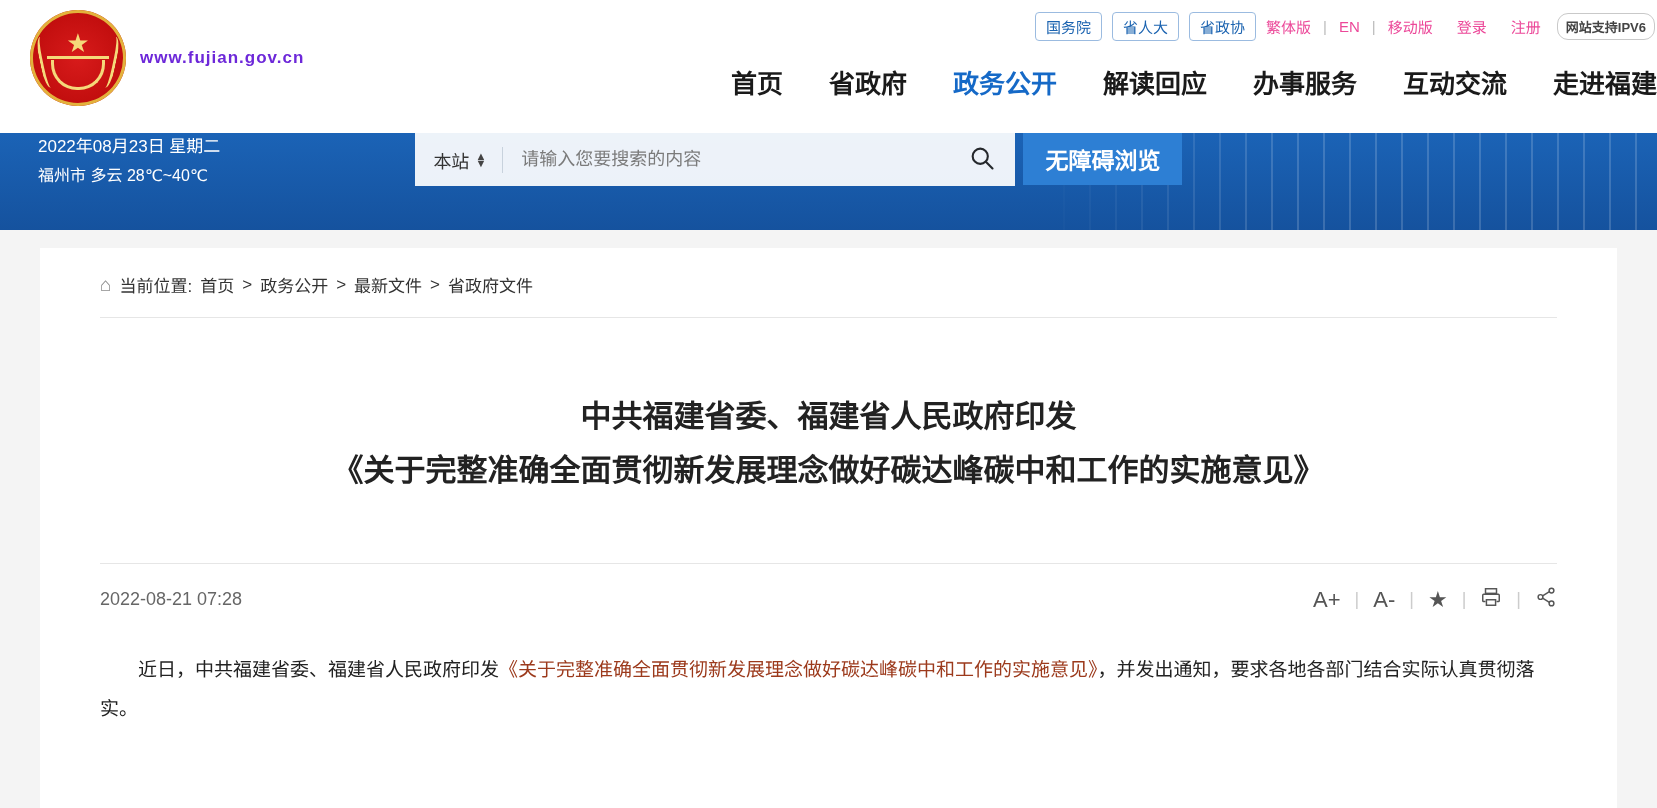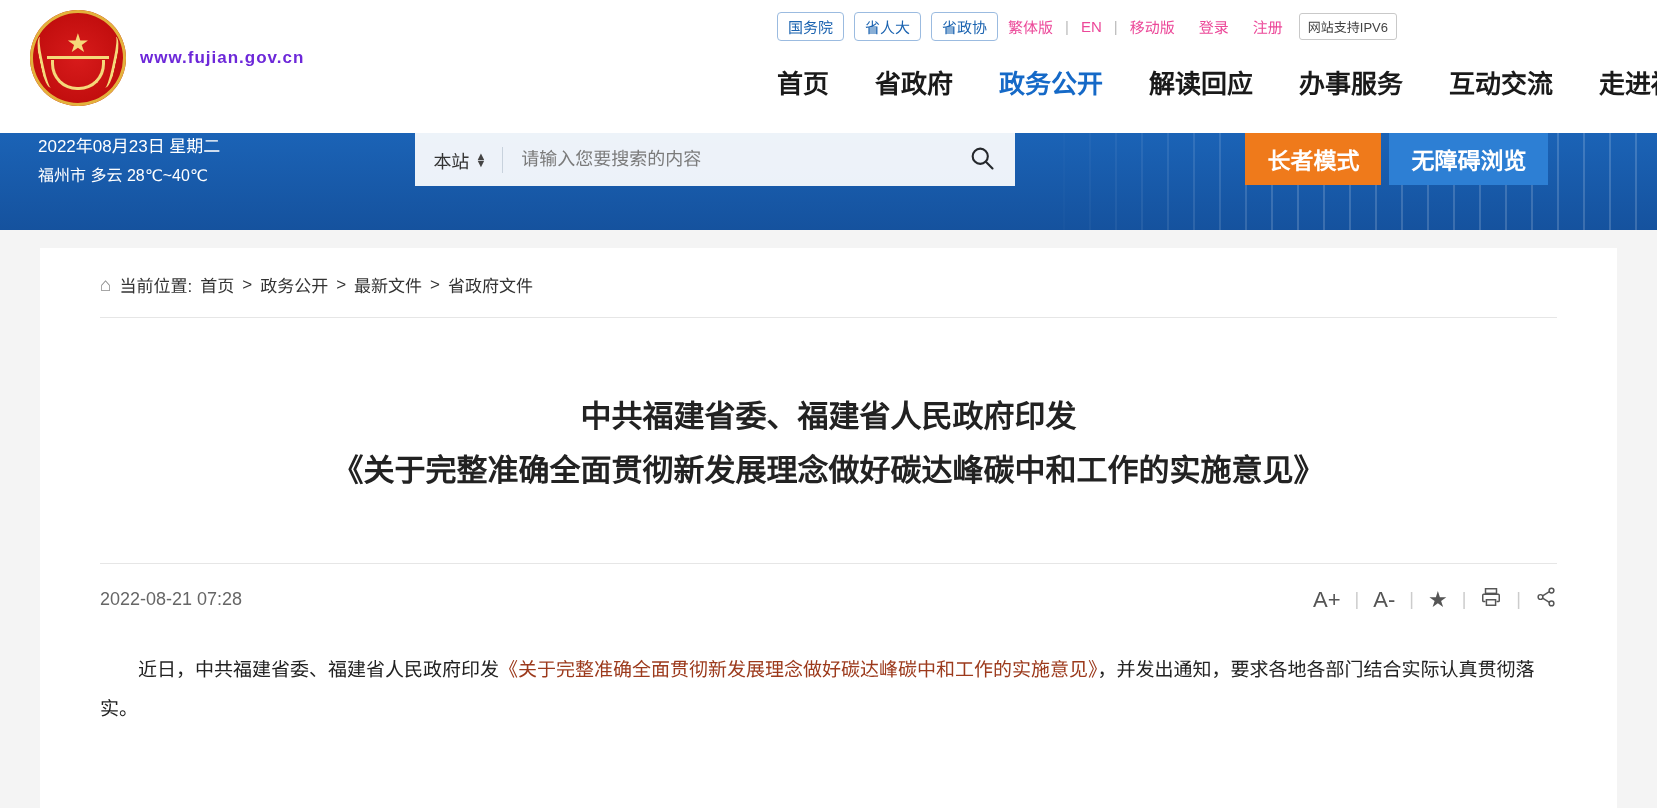--- a/index.html
+++ b/index.html
@@ -86,21 +86,21 @@
     color: #6d28d9;
     font-size: 17px;
     font-weight: bold;
     letter-spacing: 1px;
   }
 
   .header-right {
     margin-left: auto;
     display: flex;
     flex-direction: column;
-    align-items: flex-start;
+    align-items: flex-end;
     padding-right: 0px;
     padding-top: 12px;
     width: 880px;
   }
   .toplinks {
     display: flex;
     align-items: center;
     gap: 10px;
     font-size: 15px;
     color: #333;
@@ -112,24 +112,25 @@
     border-radius: 4px;
     padding: 3px 10px;
     font-size: 15px;
     background: #fff;
   }
   .toplinks .sep { color: #bbb; padding: 0 2px; }
   .toplinks a { color: #ec4899; text-decoration: none; }
   .ipv6 {
     border: 1px solid #c9c9c9;
     color: #444;
-    border-radius: 3px;
+    border-radius: 11px;
     padding: 3px 8px;
     font-size: 13px;
     margin-left: 6px;
+    font-weight: bold;
   }
 
   .mainnav {
     display: flex;
     align-items: center;
     gap: 46px;
     margin-top: 22px;
     font-size: 26px;
     font-weight: bold;
     color: #1a1a1a;
@@ -323,21 +324,20 @@
     <button class="search-btn">
       <span>
         <svg width="28" height="28" viewBox="0 0 24 24" fill="none" stroke="#25282c" stroke-width="1.8">
           <circle cx="10.5" cy="10.5" r="6.5"></circle>
           <line x1="15.5" y1="15.5" x2="21" y2="21" stroke-linecap="round"></line>
         </svg>
       </span>
     </button>
   </div>
 
-  <div class="btn-orange">长者模式</div>
   <div class="btn-blue">无障碍浏览</div>
 </div>
 
 <div class="content-wrap">
   <div class="paper">
 
     <div class="breadcrumb">
       <span class="home-icon">⌂</span>
       <span>当前位置:</span>
       <a href="#">首页</a>

